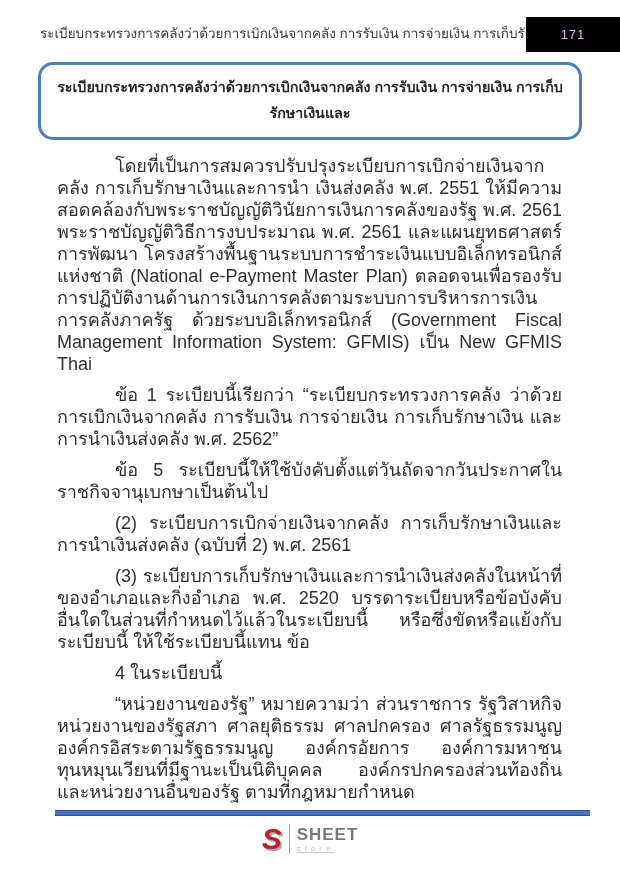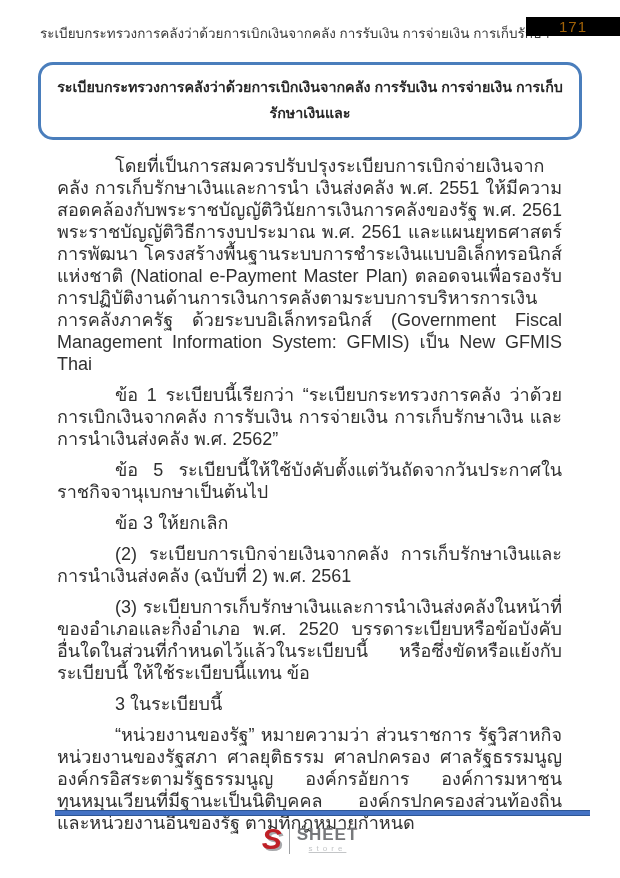--- a/index.html
+++ b/index.html
@@ -18,25 +18,25 @@
     position: absolute;
     left: 40px; right: 110px; top: 22px;
     text-align: center;
     font-size: 13.5px;
     color: #3a3a3a;
     white-space: nowrap;
   }
   .page-number-box {
     position: absolute;
     top: 17px; right: 0;
-    width: 94px; height: 19px;
+    width: 94px; height: 35px;
     background: #000000;
     display: flex; align-items: center; justify-content: center;
-    color: #a16207;
-    font-size: 15px;
+    color: #f0abfc;
+    font-size: 13px;
     letter-spacing: 1px;
   }
   
   .title-box {
     margin: 4px 38px 15px 38px;
     border: 3px solid #4a7ebc;
     border-radius: 15px;
     padding: 9px 14px 11px 14px;
     text-align: center;
     font-weight: bold;
@@ -74,21 +74,21 @@
   }
   .logo-s {
     font-size: 30px;
     font-weight: bold;
     font-style: italic;
     color: #bf2026;
     text-shadow: 2px 2px 0 #a6a8ab;
     line-height: 1;
   }
   .logo-divider { width: 1px; height: 30px; background: #9d9fa2; }
-  .logo-text { display: flex; flex-direction: column; line-height: 1; text-align: center; }
+  .logo-text { display: flex; flex-direction: column; line-height: 1; }
   .logo-name {
     font-size: 17px;
     font-weight: bold;
     color: #77787b;
     letter-spacing: 1px;
   }
   .logo-sub {
     margin-top: 2px;
     font-size: 8px;
     color: #c3c5c7;
@@ -109,24 +109,23 @@
   </div>
 
   <div class="title-box">
     <div>ระเบียบกระทรวงการคลังว่าด้วยการเบิกเงินจากคลัง การรับเงิน การจ่ายเงิน  การเก็บรักษาเงินและ</div>
   </div>
 
   <div class="body-text">
     <p>โดยที่เป็นการสมควรปรับปรุงระเบียบการเบิกจ่ายเงินจากคลัง การเก็บรักษาเงินและการนำ เงินส่งคลัง พ.ศ. 2551 ให้มีความสอดคล้องกับพระราชบัญญัติวินัยการเงินการคลังของรัฐ พ.ศ. 2561 พระราชบัญญัติวิธีการงบประมาณ พ.ศ. 2561 และแผนยุทธศาสตร์การพัฒนา โครงสร้างพื้นฐานระบบการชำระเงินแบบอิเล็กทรอนิกส์แห่งชาติ (National e-Payment Master Plan) ตลอดจนเพื่อรองรับการปฏิบัติงานด้านการเงินการคลังตามระบบการบริหารการเงินการคลังภาครัฐ ด้วยระบบอิเล็กทรอนิกส์ (Government Fiscal Management Information System: GFMIS) เป็น New GFMIS Thai</p>
     <p>ข้อ 1 ระเบียบนี้เรียกว่า “ระเบียบกระทรวงการคลัง ว่าด้วยการเบิกเงินจากคลัง การรับเงิน การจ่ายเงิน การเก็บรักษาเงิน และการนำเงินส่งคลัง พ.ศ. 2562”</p>
     <p>ข้อ 5 ระเบียบนี้ให้ใช้บังคับตั้งแต่วันถัดจากวันประกาศในราชกิจจานุเบกษาเป็นต้นไป</p>
-    <p>ข้อ 3 ให้ยกเลิก</p>
     <p>(2) ระเบียบการเบิกจ่ายเงินจากคลัง การเก็บรักษาเงินและการนำเงินส่งคลัง (ฉบับที่ 2) พ.ศ. 2561</p>
     <p>(3) ระเบียบการเก็บรักษาเงินและการนำเงินส่งคลังในหน้าที่ของอำเภอและกิ่งอำเภอ พ.ศ. 2520 บรรดาระเบียบหรือข้อบังคับอื่นใดในส่วนที่กำหนดไว้แล้วในระเบียบนี้ หรือซึ่งขัดหรือแย้งกับระเบียบนี้ ให้ใช้ระเบียบนี้แทน ข้อ</p>
-    <p>3 ในระเบียบนี้</p>
+    <p>4 ในระเบียบนี้</p>
     <p>“หน่วยงานของรัฐ” หมายความว่า ส่วนราชการ รัฐวิสาหกิจ หน่วยงานของรัฐสภา ศาลยุติธรรม ศาลปกครอง ศาลรัฐธรรมนูญ องค์กรอิสระตามรัฐธรรมนูญ องค์กรอัยการ องค์การมหาชน ทุนหมุนเวียนที่มีฐานะเป็นนิติบุคคล องค์กรปกครองส่วนท้องถิ่น และหน่วยงานอื่นของรัฐ ตามที่กฎหมายกำหนด</p>
 
   </div>
 
   <div class="footer">
     <div class="footer-bar"></div>
     <div class="logo">
       <span class="logo-s">S</span>
       <span class="logo-divider"></span>
       <span class="logo-text">

